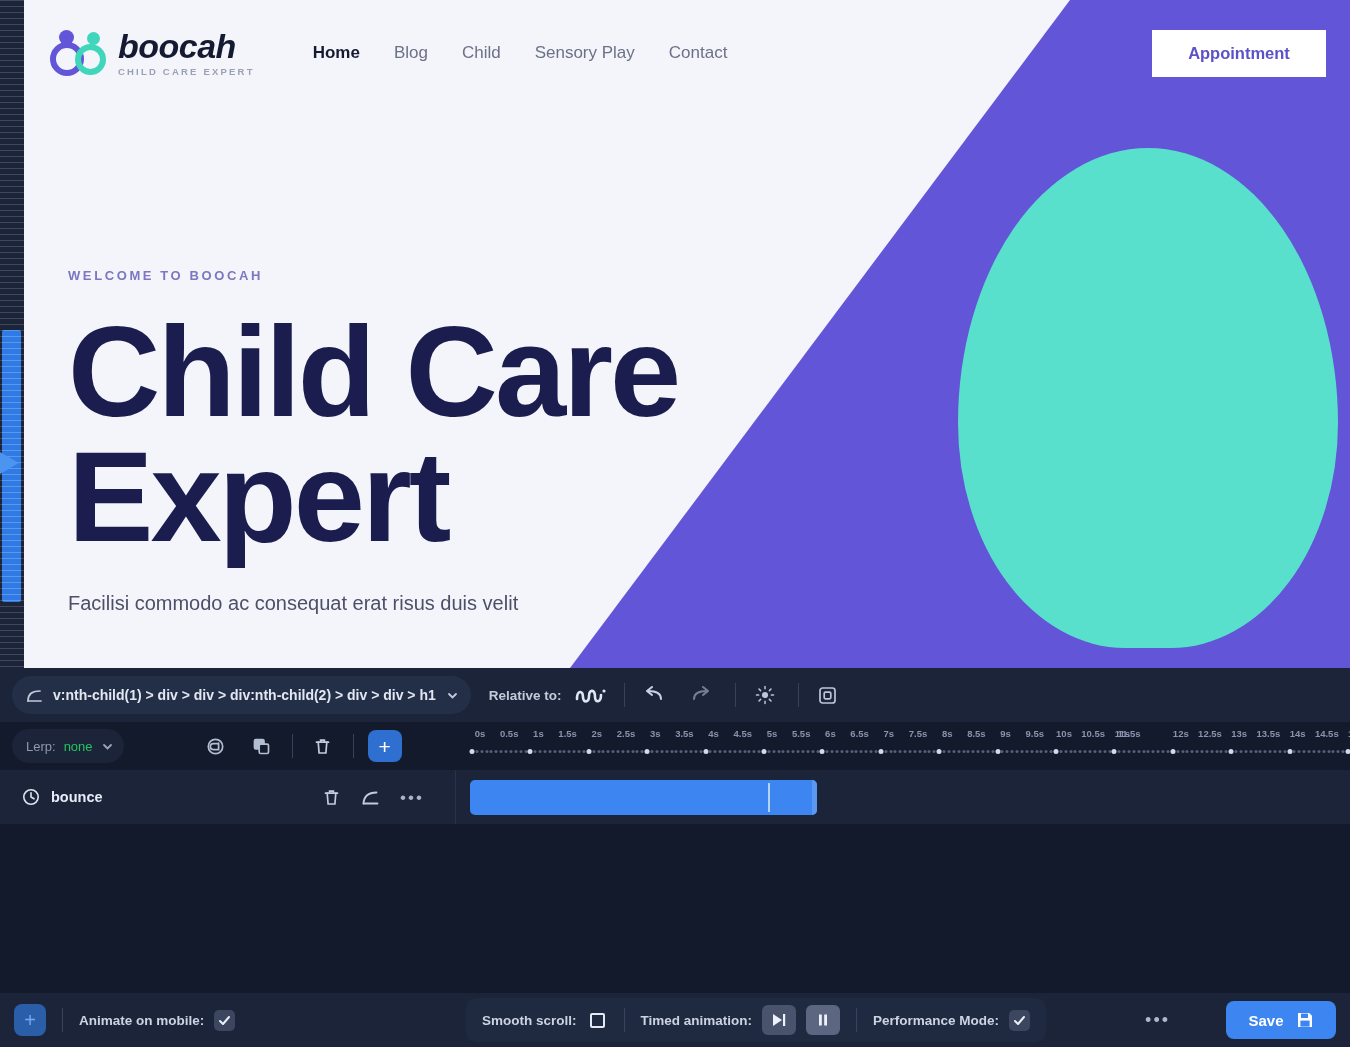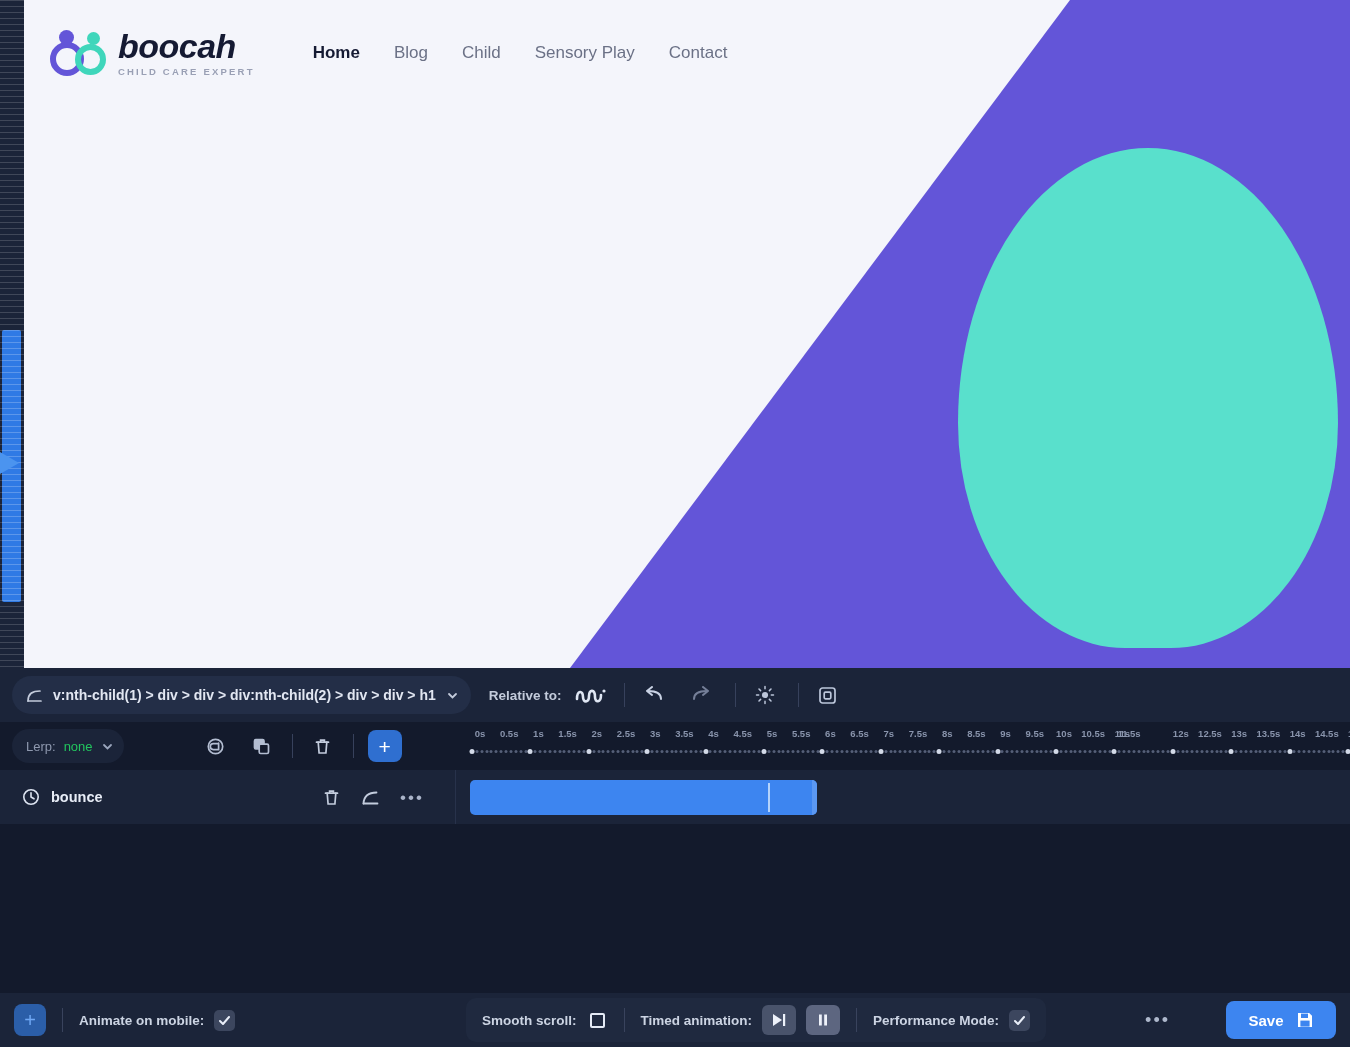--- a/index.html
+++ b/index.html
@@ -280,22 +280,28 @@
         <div id="logo-tag">CHILD CARE EXPERT</div>
       </div>
     </div>
     <nav id="site-nav">
       <span class="nav-link active">Home</span>
       <span class="nav-link">Blog</span>
       <span class="nav-link">Child</span>
       <span class="nav-link">Sensory Play</span>
       <span class="nav-link">Contact</span>
     </nav>
+    <div id="appointment-btn">Appointment</div>
   </div>
 
+  <div id="hero">
+    <div id="hero-eyebrow">WELCOME TO BOOCAH</div>
+    <h1 id="hero-title">Child Care Expert</h1>
+    <div id="hero-sub">Facilisi commodo ac consequat erat risus duis velit</div>
+  </div>
 </div>
 
 <div id="editor">
 
   <div id="toolbar">
     <div id="selector-pill">
       <span class="ico">
         <svg width="17" height="17" viewBox="0 0 17 17" fill="none" stroke="#c3cbdb" stroke-width="1.7" stroke-linecap="round">
           <path d="M2 14 L15 14"></path>
             <path d="M2 14 C2 6 7 4 14 4"></path>

